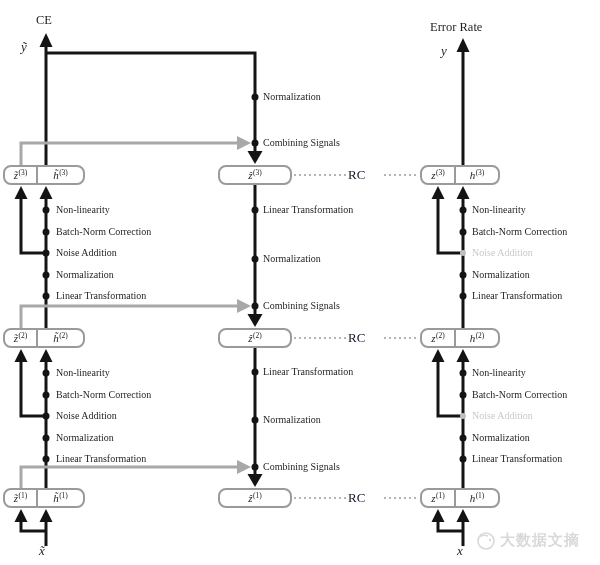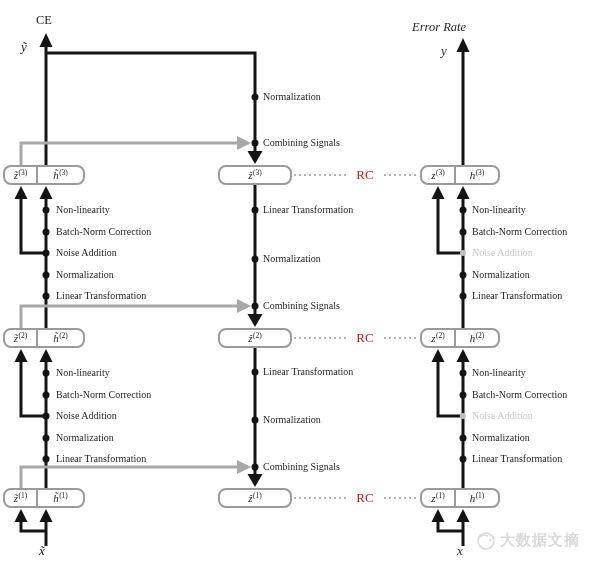--- a/index.html
+++ b/index.html
@@ -7,21 +7,21 @@
     position:relative;width:600px;height:565px;background:#ffffff;overflow:hidden;
     font-family:"Liberation Serif","DejaVu Serif",serif;color:#1a1a1a;
   }
   .layer{position:absolute;left:0;top:0;}
   .lbl{
     position:absolute;font-size:10px;line-height:16px;white-space:nowrap;color:#1f1f1f;
   }
   .lbl-muted{color:#c9c9c9;}
   .title-lbl{position:absolute;font-size:12.5px;line-height:16px;white-space:nowrap;color:#1f1f1f;}
   .math{position:absolute;font-size:13px;line-height:16px;font-style:italic;color:#1f1f1f;}
-  .rc{position:absolute;width:34px;text-align:center;font-size:13px;line-height:16px;color:#b91c1c;}
+  .rc{position:absolute;width:34px;text-align:left;font-size:13px;line-height:16px;color:#0f172a;}
   .box{
     position:absolute;height:20px;box-sizing:border-box;background:#ffffff;
     border:2px solid #9a9a9a;border-radius:8px;display:flex;align-items:stretch;
   }
   .cell{
     display:flex;align-items:center;justify-content:center;
     font-size:11px;font-style:italic;color:#222;white-space:nowrap;
   }
   .cell .sup{font-size:7.5px;font-style:normal;position:relative;top:-3px;margin-left:.5px;}
   .divider{border-right:2px solid #9a9a9a;}
@@ -226,21 +226,21 @@
         <span class="sup">(1)</span>
     </div>
     <div class="cell" style="flex:1;">
       <span>h</span>
         <span class="sup">(1)</span>
     </div>
   </div>
 
   <span class="title-lbl" style="left:36px;top:12px;">CE</span>
   <span class="math" style="left:21px;top:39px;">ỹ</span>
-  <span class="title-lbl" style="left:412px;top:19px;font-style:italic;">Error Rate</span>
+  <span class="title-lbl" style="left:430px;top:19px;">Error Rate</span>
   <span class="math" style="left:441px;top:43px;">y</span>
   <span class="math" style="left:39px;top:543px;">x̃</span>
   <span class="math" style="left:457px;top:543px;">x</span>
 
   <span class="lbl" style="left:56px;top:202px;">Non-linearity</span>
   <span class="lbl" style="left:56px;top:224px;">Batch-Norm Correction</span>
   <span class="lbl" style="left:56px;top:245px;">Noise Addition</span>
   <span class="lbl" style="left:56px;top:267px;">Normalization</span>
   <span class="lbl" style="left:56px;top:288px;">Linear Transformation</span>
   <span class="lbl" style="left:56px;top:365px;">Non-linearity</span>

